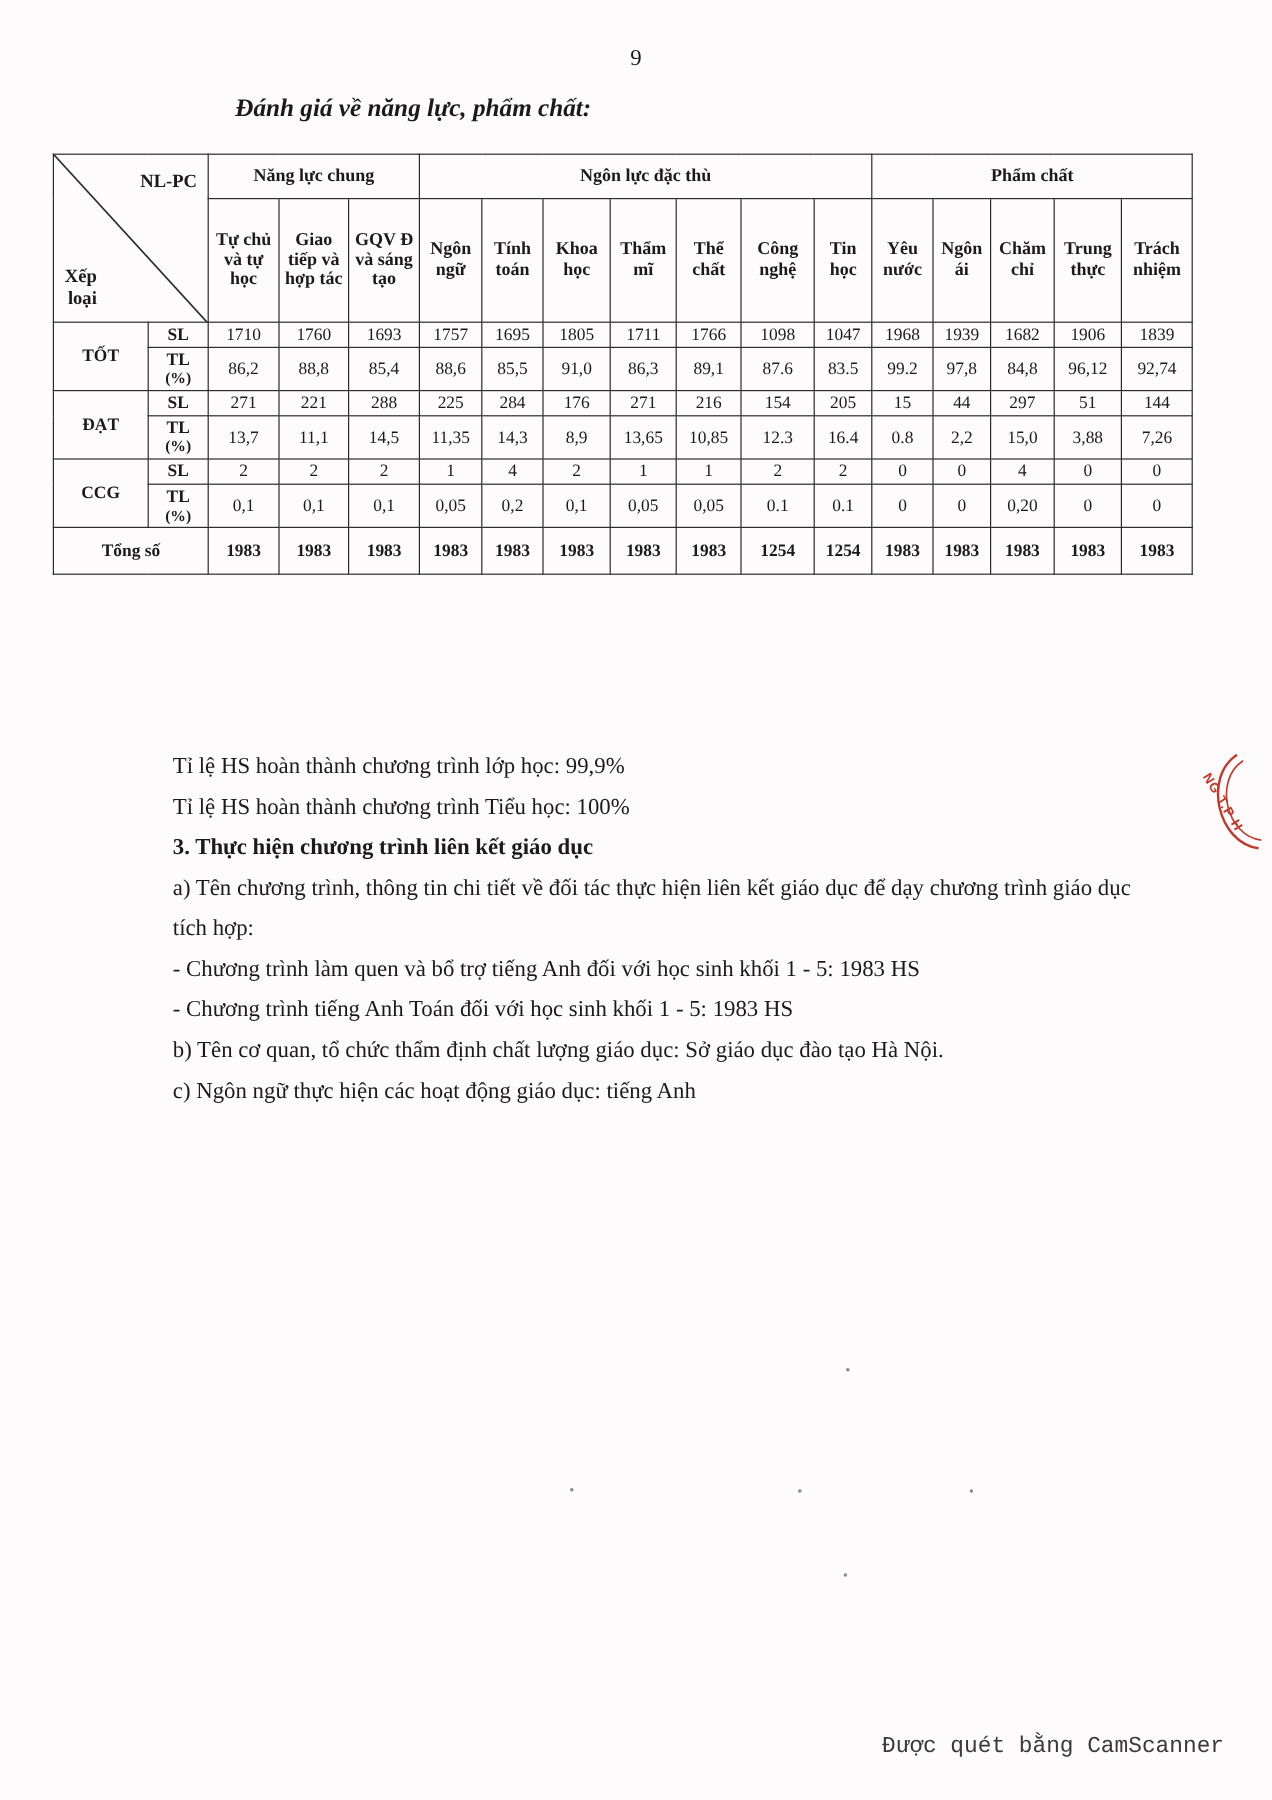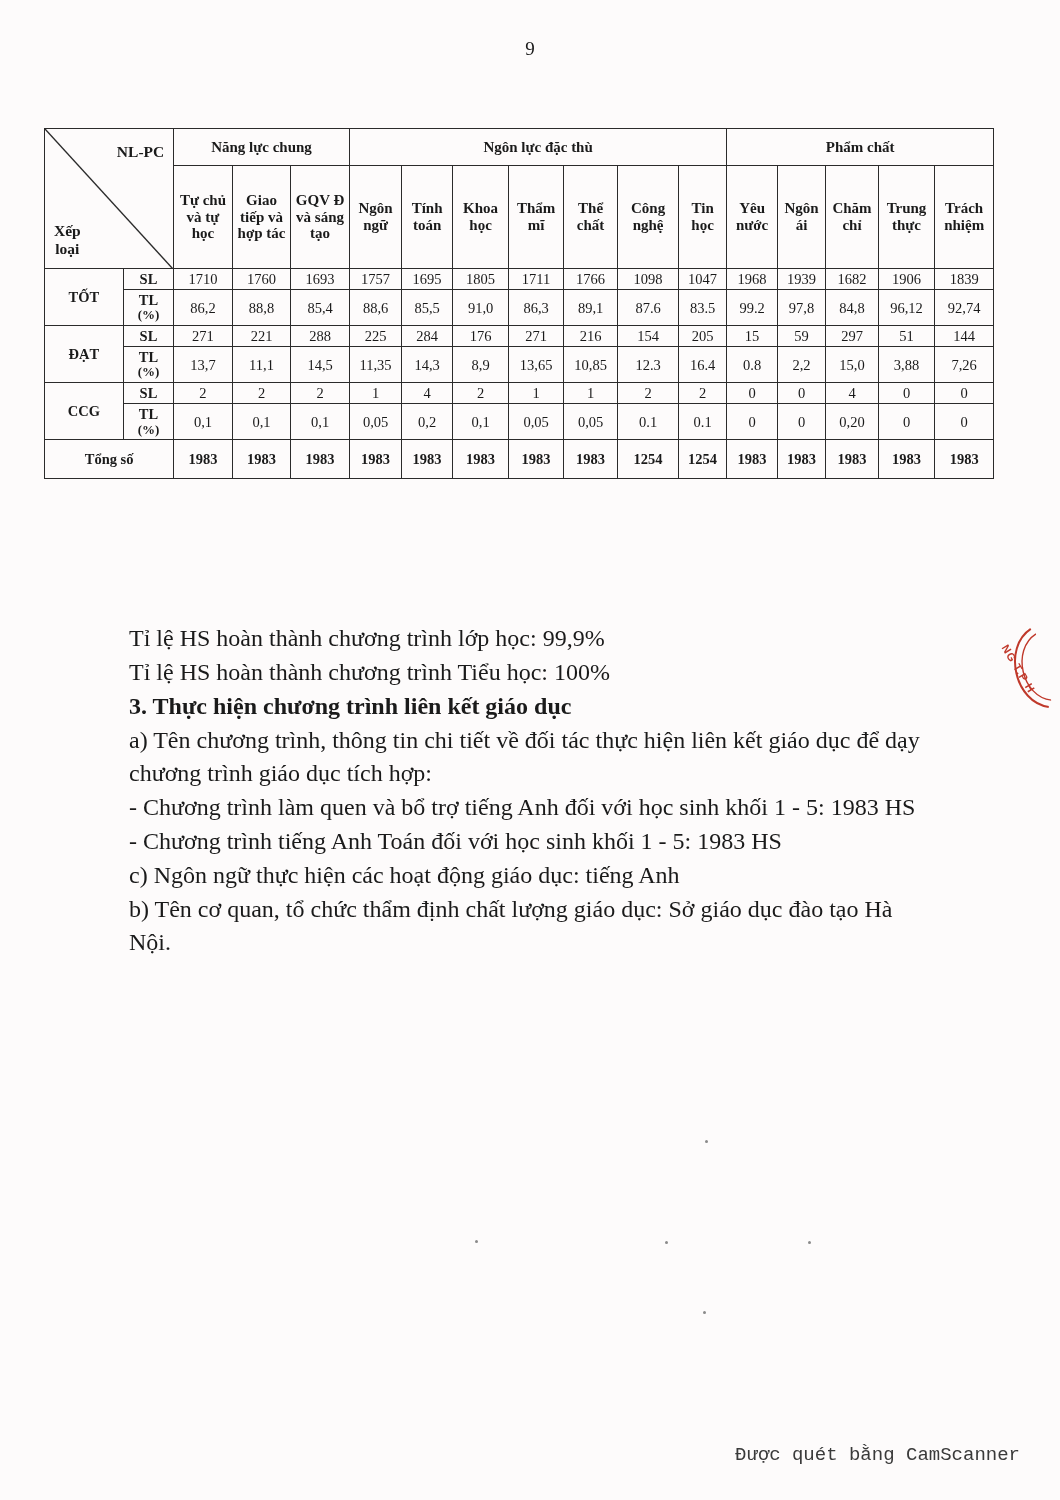--- a/index.html
+++ b/index.html
@@ -85,21 +85,21 @@
     right: 9px;
     font-weight: bold;
     font-size: 15.5px;
   }
   .corner .xeploai {
     position: absolute;
     bottom: 10px;
     left: 9px;
     font-weight: bold;
     font-size: 15.5px;
-    text-align: center;
+    text-align: right;
     line-height: 1.15;
   }
   .corner svg {
     position: absolute;
     top: 0; left: 0;
   }
   .rowlabel {
     font-weight: bold;
     font-size: 16px;
     width: 78px;
@@ -123,23 +123,23 @@
     height: 34px;
   }
   .total-label {
     font-weight: bold;
     font-size: 16px;
   }
   
   .body-text {
     position: absolute;
     top: 622px;
-    left: 129px;
+    left: 144px;
     width: 810px;
-    font-size: 24px;
+    font-size: 19px;
     line-height: 33px;
     font-family: "Liberation Serif", serif;
   }
   .body-text p {
     margin: 0 0 1px 0;
   }
   .body-text p.bold {
     font-weight: bold;
   }
   
@@ -185,20 +185,21 @@
     font-family: Liberation Mono, monospace;
   }
 </style>
 </head>
 <body>
 
 <div class="page">
 
   <div class="page-number">9</div>
 
+  <div class="section-heading">Đánh giá về năng lực, phẩm chất:</div>
 
   <div class="tbl-wrap">
     <table class="grade">
       <colgroup>
         <col style="width:78px">
         <col style="width:50px">
         <col style="width:58px">
           <col style="width:58px">
           <col style="width:58px">
         <col style="width:52px">
@@ -302,21 +303,21 @@
           <td class="numcell">221</td>
           <td class="numcell">288</td>
           <td class="numcell">225</td>
           <td class="numcell">284</td>
           <td class="numcell">176</td>
           <td class="numcell">271</td>
           <td class="numcell">216</td>
           <td class="numcell">154</td>
           <td class="numcell">205</td>
           <td class="numcell">15</td>
-          <td class="numcell">59</td>
+          <td class="numcell">44</td>
           <td class="numcell">297</td>
           <td class="numcell">51</td>
           <td class="numcell">144</td>
         </tr>
         <tr>
           <td class="slt">
             <span>TL</span>
             <span class="sub">(%)</span>
           </td>
           <td class="numcell">13,7</td>
@@ -401,22 +402,22 @@
     </table>
   </div>
 
   <div class="body-text">
     <p>Tỉ lệ HS hoàn thành chương trình lớp học: 99,9%</p>
     <p>Tỉ lệ HS hoàn thành chương trình Tiểu học: 100%</p>
     <p class="bold">3. Thực hiện chương trình liên kết giáo dục</p>
     <p>a) Tên chương trình, thông tin chi tiết về đối tác thực hiện liên kết giáo dục để dạy chương trình giáo dục tích hợp:</p>
     <p>- Chương trình làm quen và bổ trợ tiếng Anh đối với học sinh khối 1 - 5: 1983 HS</p>
     <p>- Chương trình tiếng Anh Toán đối với học sinh khối 1 - 5: 1983 HS</p>
+    <p>b) Tên cơ quan, tổ chức thẩm định chất lượng giáo dục: Sở giáo dục đào tạo Hà Nội.</p>
     <p>c) Ngôn ngữ thực hiện các hoạt động giáo dục: tiếng Anh</p>
-    <p>b) Tên cơ quan, tổ chức thẩm định chất lượng giáo dục: Sở giáo dục đào tạo Hà Nội.</p>
   </div>
 
   <div class="stamp">
     <svg class="stamp-arc" width="44" height="88" viewBox="0 0 44 88">
       <path d="M 40 4 C 8 16, 8 72, 40 84" stroke="#c0392b" stroke-width="2" fill="none"></path>
       <path d="M 44 10 C 16 20, 16 68, 44 78" stroke="#c0392b" stroke-width="1.4" fill="none"></path>
     </svg>
     <span class="stamp-text">NG T.P H</span>
   </div>
 

